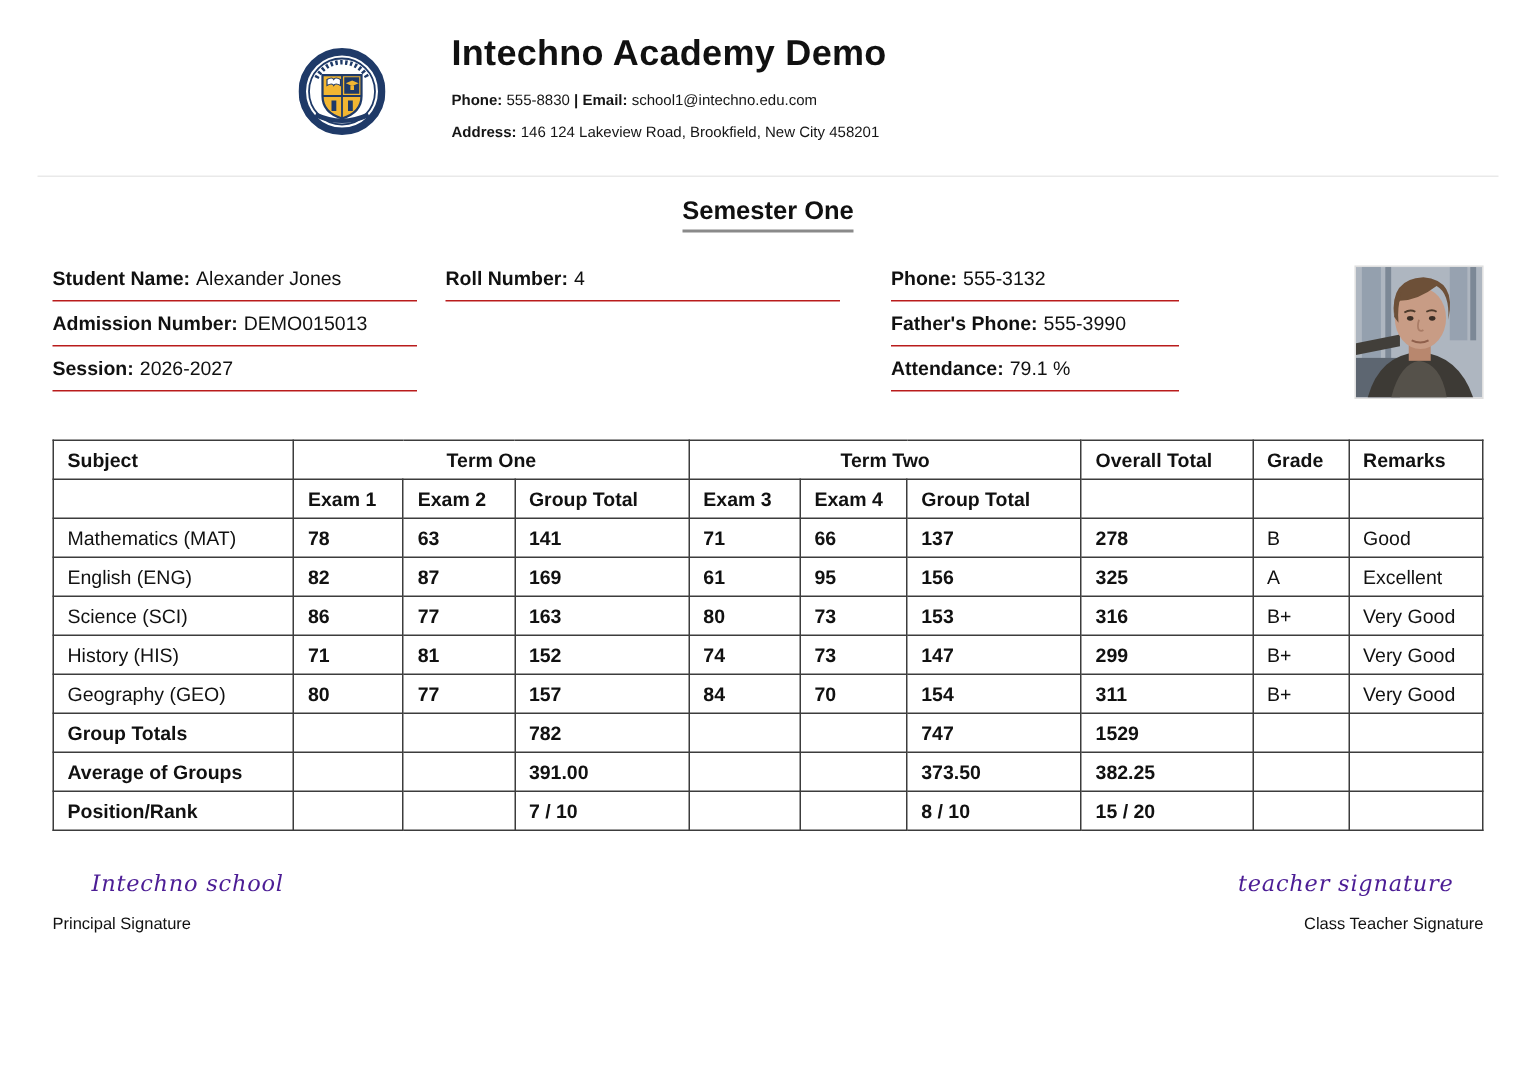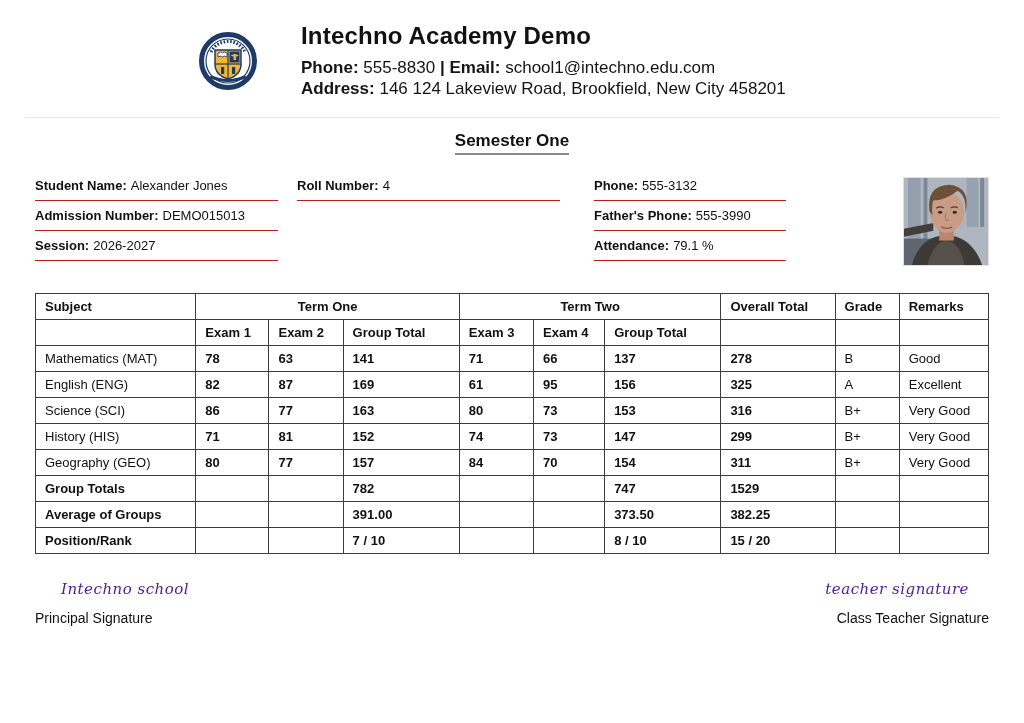--- a/index.html
+++ b/index.html
@@ -18,21 +18,21 @@
     display: flex; align-items: center; gap: 44px;
     margin-left: 164px;
     padding-bottom: 18px;
   }
   .header-rule { border-bottom: 1px solid #e9e9e9; margin: 0 -10px; }
   .logo-box { width: 58px; height: 58px; flex: 0 0 auto; }
   .school-name {
     margin: 0 0 7px 0;
     font-size: 24px; font-weight: bold; letter-spacing: 0.2px;
   }
-  .contact-line { margin: 0; font-size: 17px; line-height: 21px; color: #151515; }
+  .contact-line { margin: 0; font-size: 10px; line-height: 21px; color: #151515; }
   .contact-line b { font-weight: bold; }
 
   
   .semester-wrap { text-align: center; margin-top: 13px; }
   .semester-title {
     display: inline-block;
     font-size: 17px; font-weight: bold;
     border-bottom: 2px solid #8a8a8a;
     padding-bottom: 2px;
   }
@@ -88,21 +88,21 @@
     font-family: "DejaVu Serif", serif;
     font-style: italic;
     font-size: 15px;
     letter-spacing: 0.5px;
     color: #4c1d95;
     margin-bottom: 12px;
   }
   .sig-left .sig-script { margin-left: 26px; }
   .sig-right { text-align: right; }
   .sig-right .sig-script { margin-right: 20px; }
-  .sig-label { font-size: 14px; color: #111; }
+  .sig-label { font-size: 11px; color: #111; }
 </style>
 </head>
 <body>
 
 <div class="page">
 
   <div class="school-header">
     <div class="logo-box">
       <svg viewBox="0 0 58 58" xmlns="http://www.w3.org/2000/svg">
         <circle cx="29" cy="29" r="26.5" fill="#ffffff" stroke="#1f3a68" stroke-width="5"></circle>

